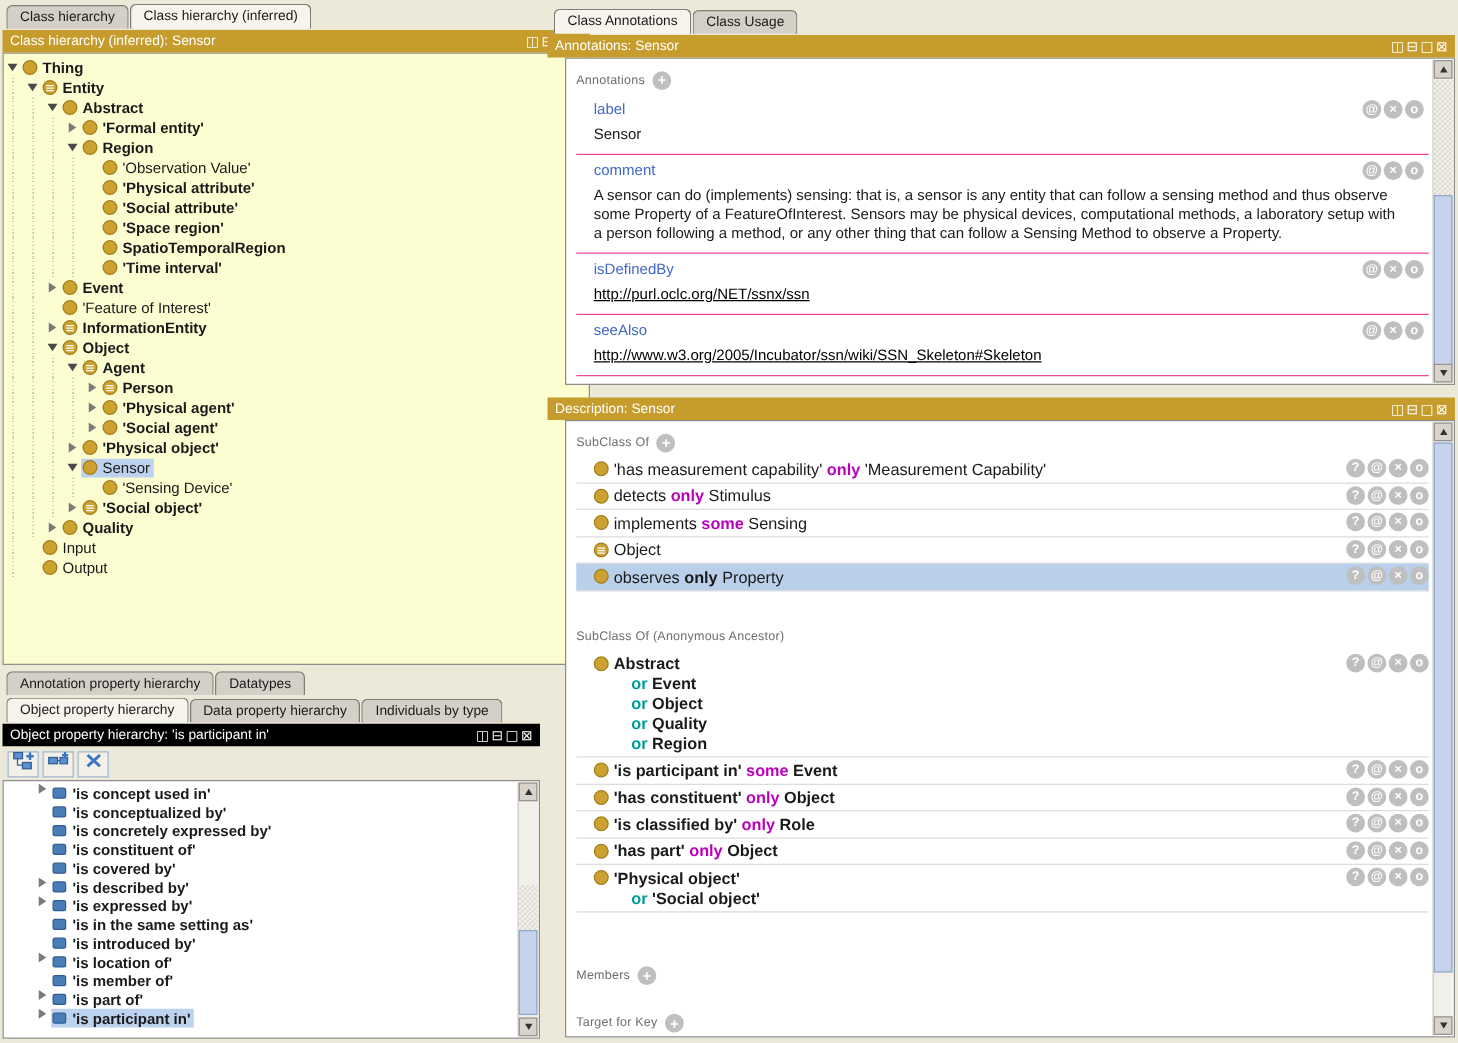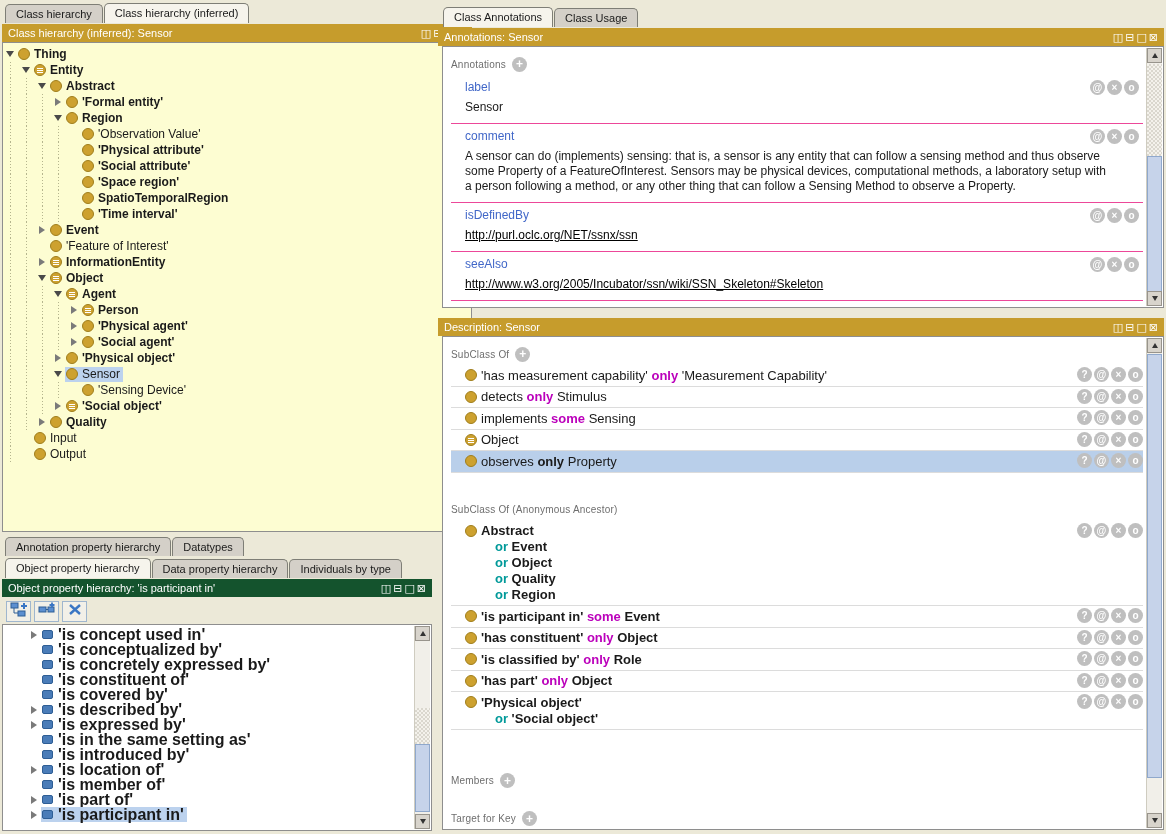--- a/index.html
+++ b/index.html
@@ -17,21 +17,21 @@
     border-radius:5px 5px 0 0; margin-right:1px; position:relative; top:1px;
     cursor:default;
   }
   .xtab.sel { background:#F6F4EC; z-index:3; padding-bottom:4px; top:0; }
   
   .phead {
     position:absolute; left:0; right:0; height:18px; display:flex;
     align-items:center; padding:0 6px; color:#FFFFFF; font-size:11px; z-index:2;
   }
   .phead.gold { background:#C69C2C; }
-  .phead.blue { background:#14532d;gap:32px; }
+  .phead.blue { background:#000000;gap:32px; }
   .winicons { margin-left:auto; display:flex; gap:2px; font-family:"DejaVu Sans",sans-serif; font-size:11px; line-height:1; }
   .winicons span { display:inline-block; }
   
   #left-top  { left:2px; top:2px; width:470px; height:531px; }
   #lt-tabs   { top:1px; left:3px; }
   #left-top .phead { top:22px; }
   .treebox {
     position:absolute; top:40px; left:0; right:0; bottom:1px;
     background:#FDFDD2; border:1px solid #8E8E8E; overflow:hidden; padding-top:3px;
   }
@@ -56,30 +56,30 @@
   #lb-tabs2 { top:23px; left:3px; z-index:2; }
   #left-bottom .phead { top:44px; }
   .toolbar { position:absolute; top:63px; left:1px; right:1px; height:26px; background:#ECE9D8;
     display:flex; align-items:center; gap:3px; padding-left:3px; }
   .tbtn { width:25px; height:21px; border:1px solid #9FB6CE; background:#F2F0E8;
     display:flex; align-items:center; justify-content:center; cursor:default; }
   .listbox {
     position:absolute; top:89px; left:0; right:0; bottom:2px;
     background:#FFFFFF; border:1px solid #8E8E8E; overflow:hidden; padding-top:2px;
   }
-  .prow { display:flex; align-items:center; height:15px; font-size:16px; font-weight:bold; white-space:nowrap; }
+  .prow { display:flex; align-items:flex-start; height:15px; font-size:12px; font-weight:bold; white-space:nowrap; }
   .sp24 { width:24px; flex:none; }
   .picon { flex:none; width:11px; height:9px; background:#4A7CB8; border:1px solid #2E5E95; border-radius:2px; margin-right:5px; }
   
   #right { left:438px; top:0; width:728px; height:834px; }
   #r-tabs { top:7px; left:5px;text-align:center; }
   #ann-head  { top:28px; right:2px; }
   #desc-head { top:318px; right:2px;text-align:right; }
   .contentbox {
-    position:absolute; left:4px; right:2px; background:#FFF; border:1px solid #8E8E8E;
+    position:absolute; left:14px; right:2px; background:#FFF; border:1px solid #8E8E8E;
     overflow:hidden; padding:6px 20px 0 8px;
   }
   #ann-content  { top:46px;  height:262px; }
   #desc-content { top:336px; height:494px; }
   .dsec { display:flex; align-items:center; height:22px; }
   .dsec-label { font-size:10px; color:#6E6E6E; letter-spacing:0.2px; }
   .plus { width:15px; height:15px; border-radius:50%; background:#BFBFBF; color:#FFF;
     font-size:12px; font-weight:bold; display:flex; align-items:center; justify-content:center;
     margin-left:6px; flex:none; }
   .cbtn { width:15px; height:15px; border-radius:50%; background:#BFBFBF; color:#FFF;

